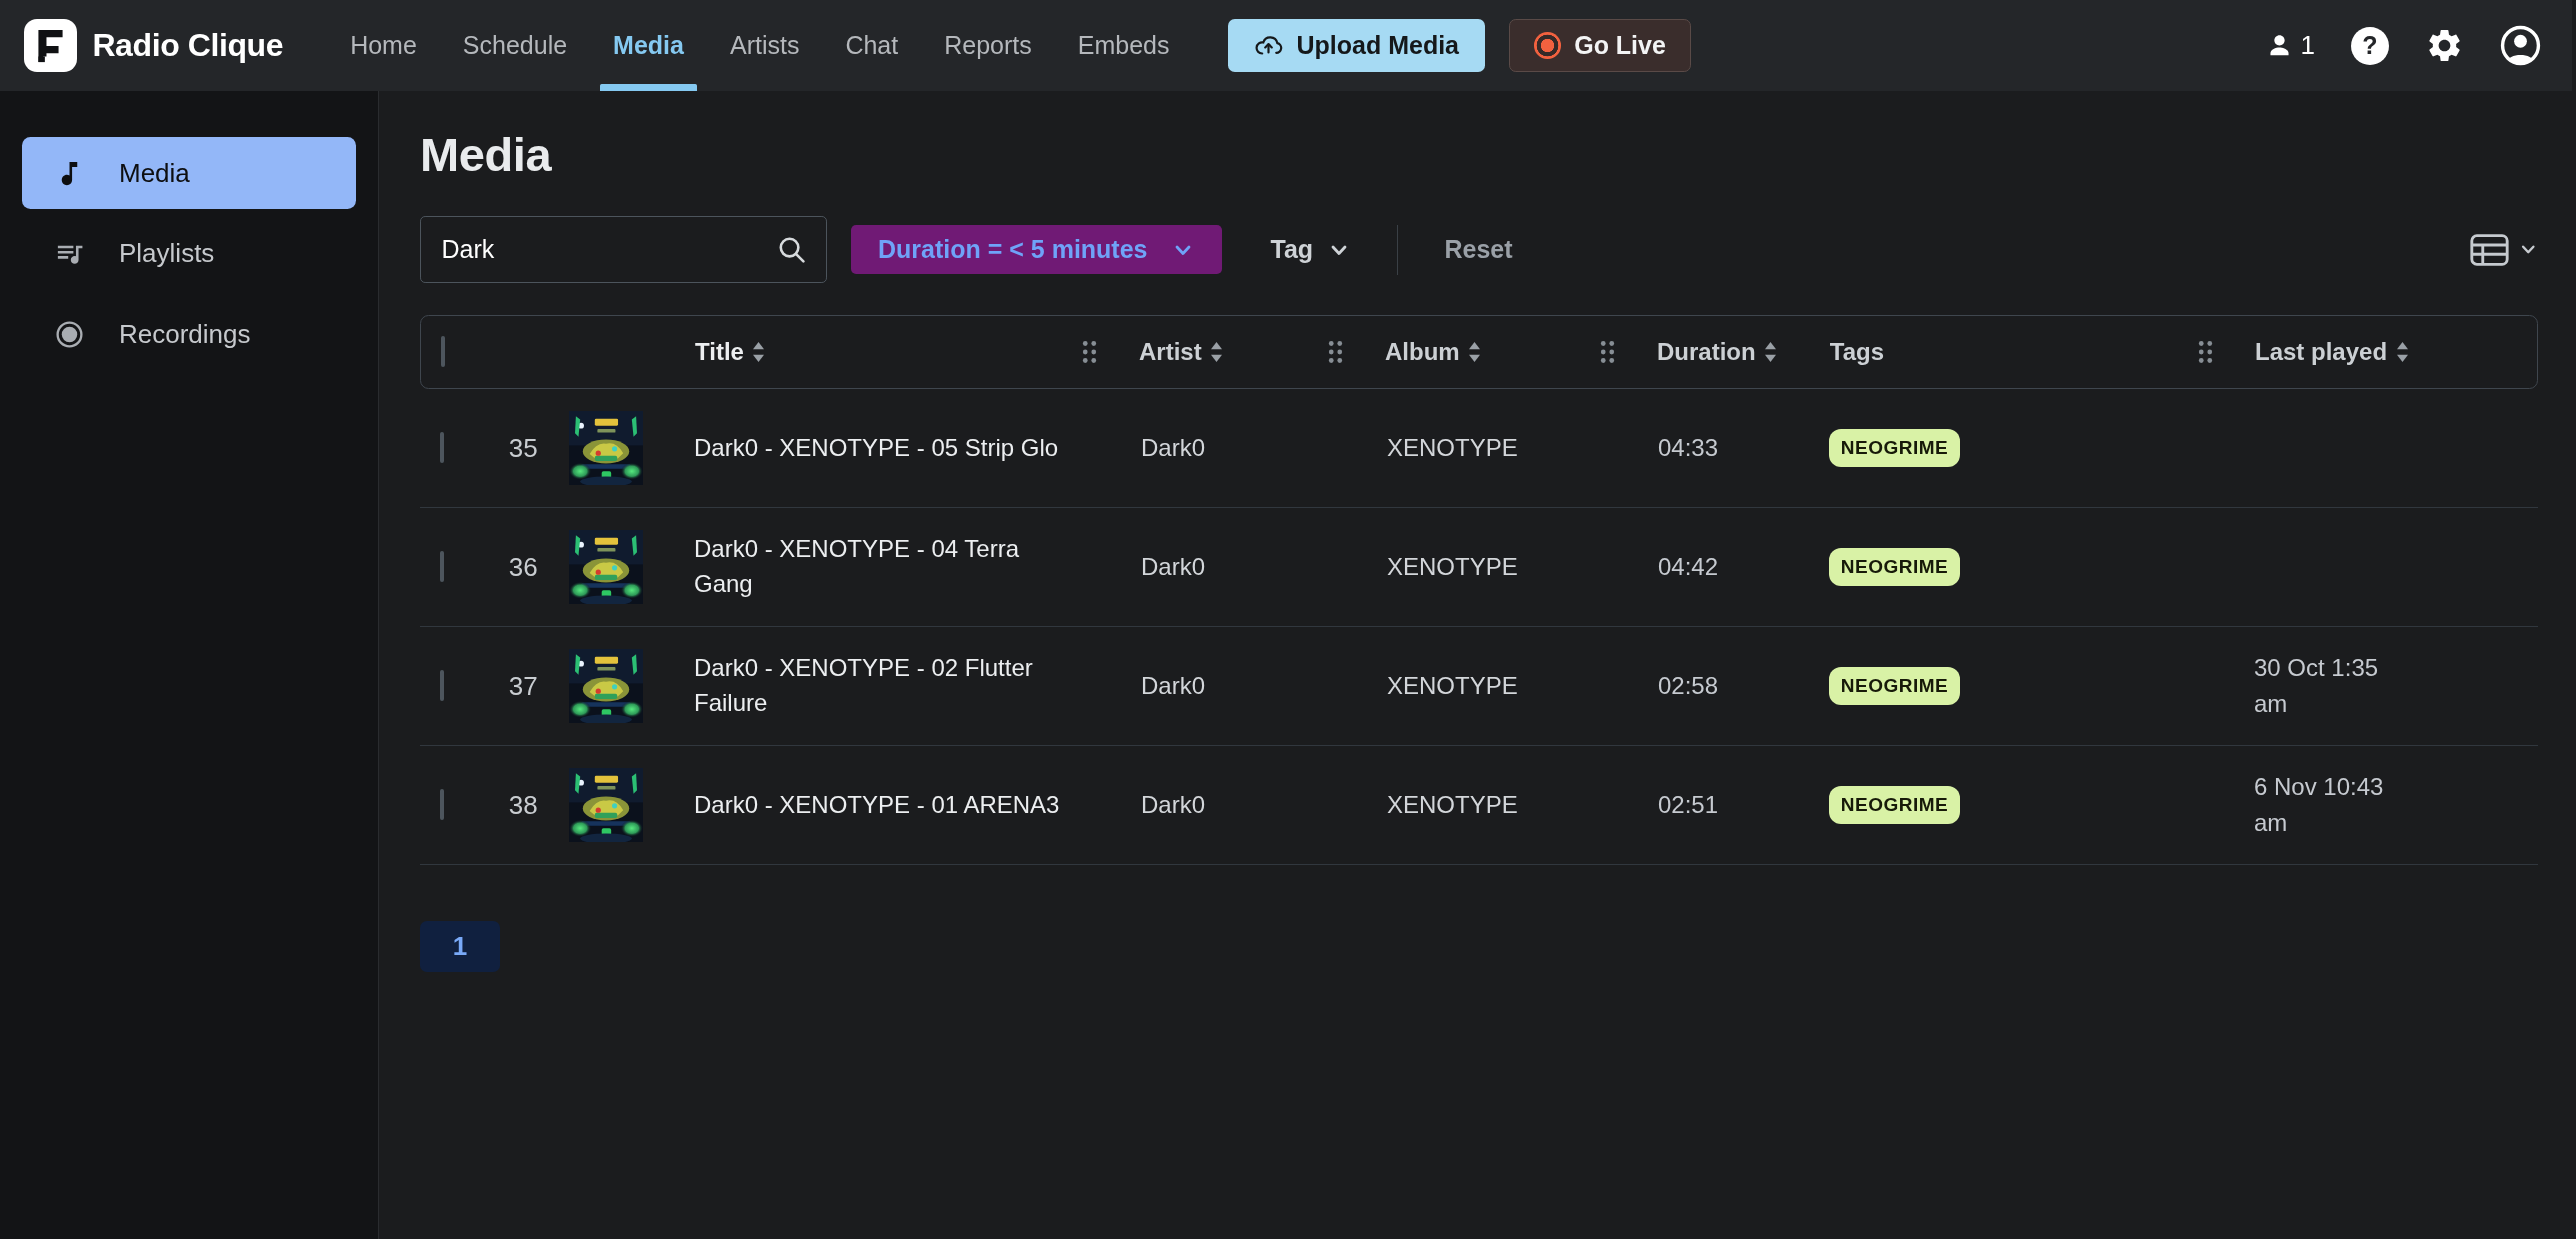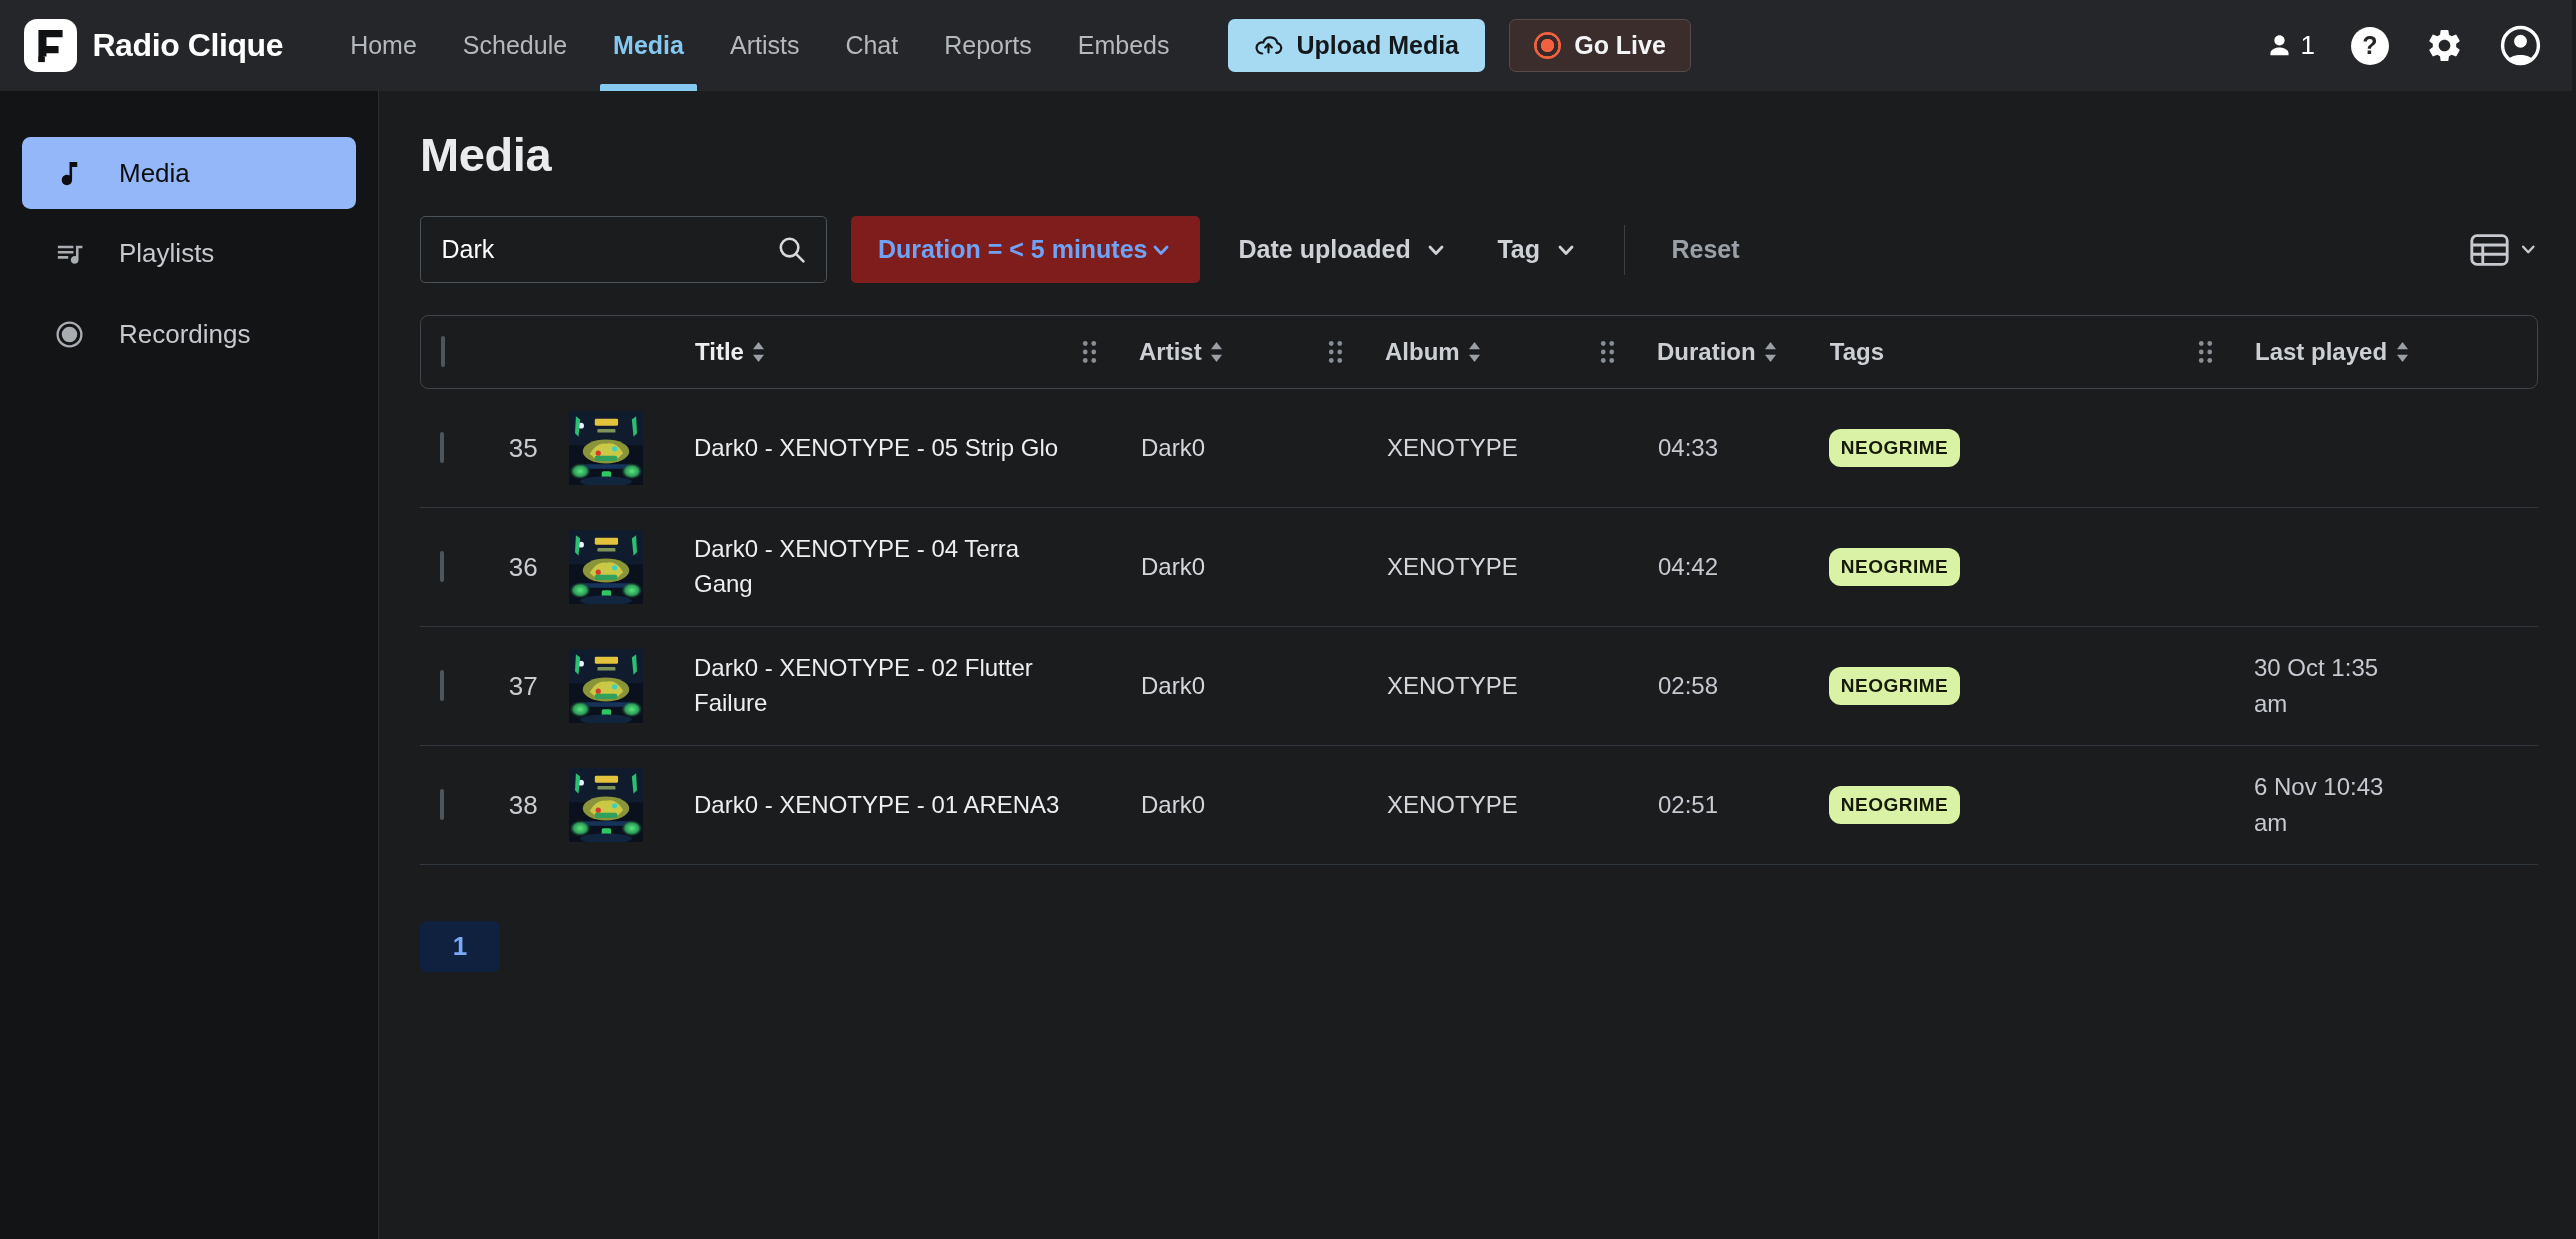--- a/index.html
+++ b/index.html
@@ -92,23 +92,23 @@
   .controls { margin-top: 34px; display: flex; align-items: center; height: 67px; }
   .search-box {
     width: 407px; height: 67px; border: 1.7px solid #4c545c; border-radius: 5.1px;
     display: flex; align-items: center; padding: 0 19px 0 20.5px; background: transparent;
   }
   .search-box input {
     flex: 1; background: transparent; border: none; outline: none;
     color: #ffffff; font-size: 25px; font-family: inherit;
   }
   .pill-filter {
-    margin-left: 24px; height: 67px; padding: 0 27px; border-radius: 5.1px;
-    background: #7f1d1d; color: #6fa3f8; font-size: 25px; font-weight: 700;
-    display: flex; align-items: center; gap: 1px; cursor: pointer; border: none;
+    margin-left: 24px; height: 49px; padding: 0 27px; border-radius: 5.1px;
+    background: #701a75; color: #6fa3f8; font-size: 25px; font-weight: 700;
+    display: flex; align-items: center; gap: 23px; cursor: pointer; border: none;
     font-family: inherit; white-space: nowrap;
   }
   .text-filter {
     height: 67px; display: flex; align-items: center; gap: 13.7px;
     font-size: 25px; font-weight: 700; color: #ced2d6; cursor: pointer; background: none; border: none;
     font-family: inherit; white-space: nowrap;
   }
   .tf-date { margin-left: 39px; } .tf-tag { margin-left: 49px; justify-content: space-between; }
   .v-divider { margin-left: 46px; width: 1.7px; height: 50px; background: #3a4046; }
   .reset-btn {
@@ -318,26 +318,20 @@
         </svg>
     </div>
 
     <button class="pill-filter">
       <span>Duration = &lt; 5 minutes</span>
       <svg width="24" height="24" viewBox="0 0 24 24">
           <use href="#sym-chevron"></use>
         </svg>
     </button>
 
-    <button class="text-filter tf-date">
-      <span>Date uploaded</span>
-      <svg width="24" height="24" viewBox="0 0 24 24">
-          <use href="#sym-chevron"></use>
-        </svg>
-    </button>
 
     <button class="text-filter tf-tag">
       <span>Tag</span>
       <svg width="24" height="24" viewBox="0 0 24 24">
           <use href="#sym-chevron"></use>
         </svg>
     </button>
 
     <div class="v-divider"></div>
 

